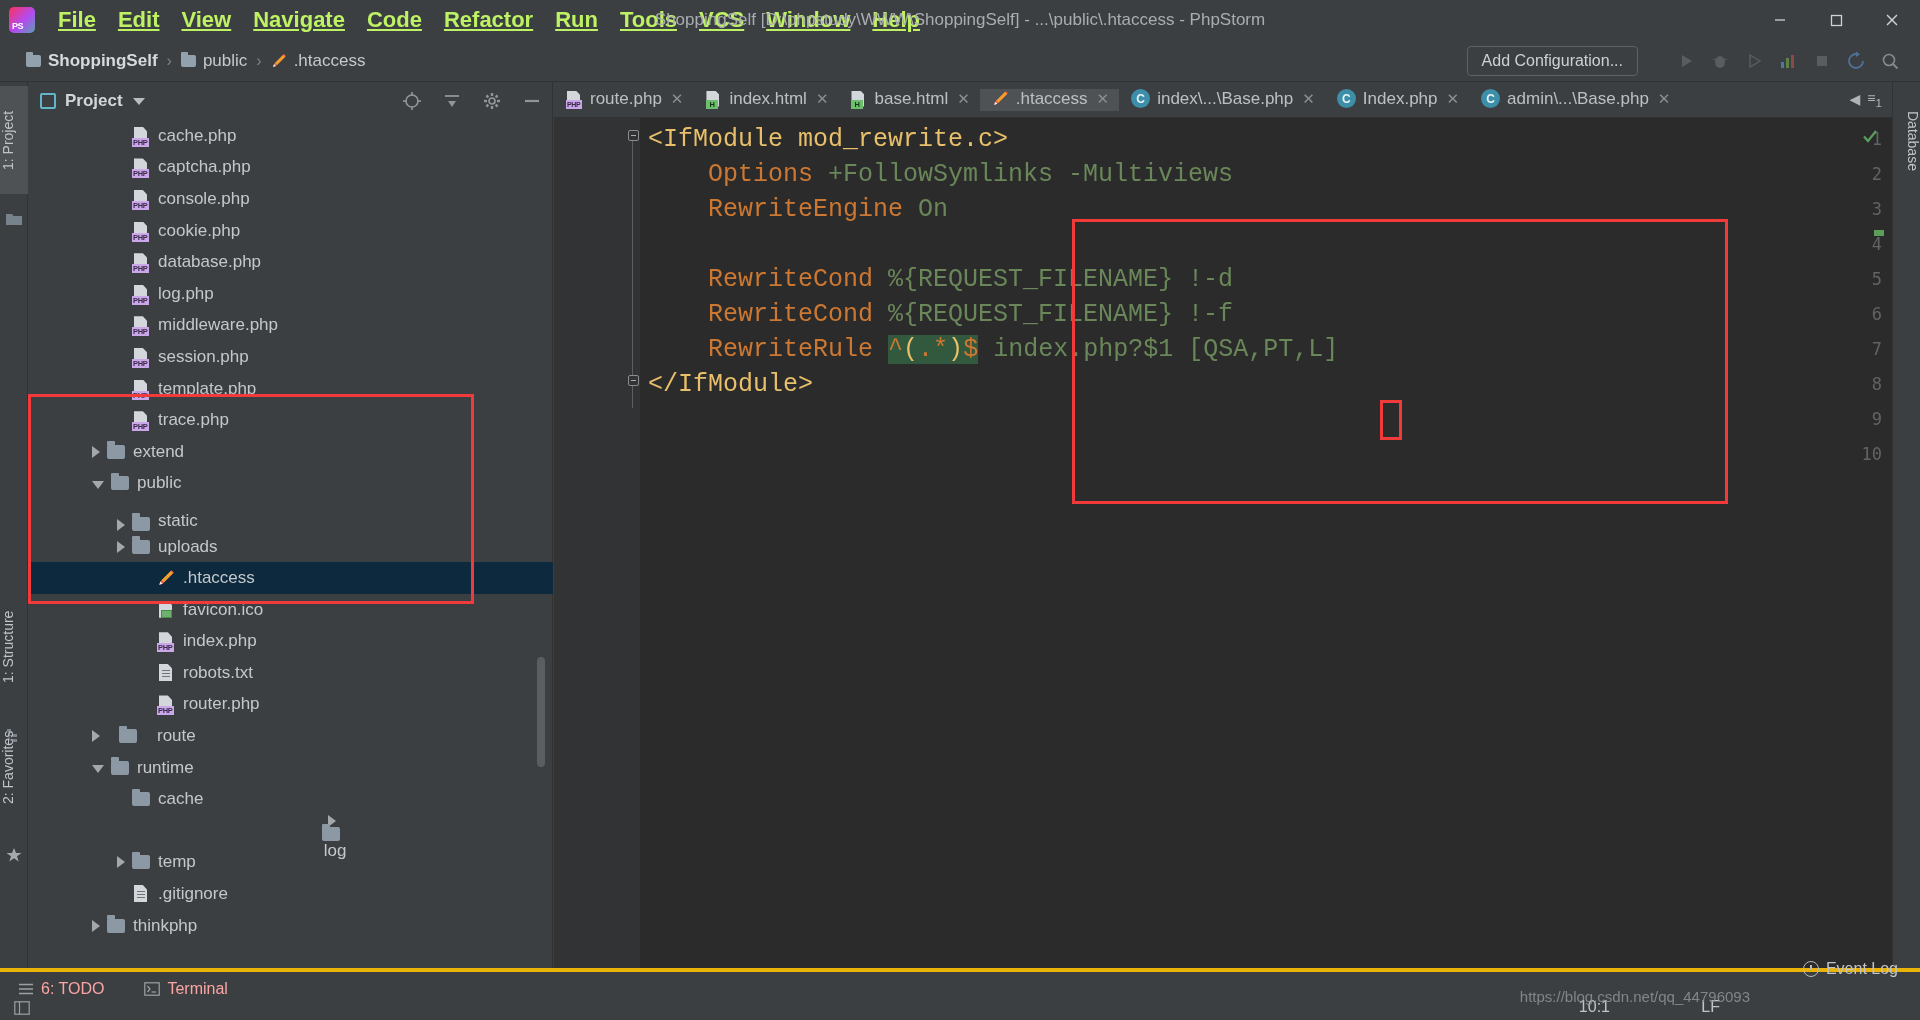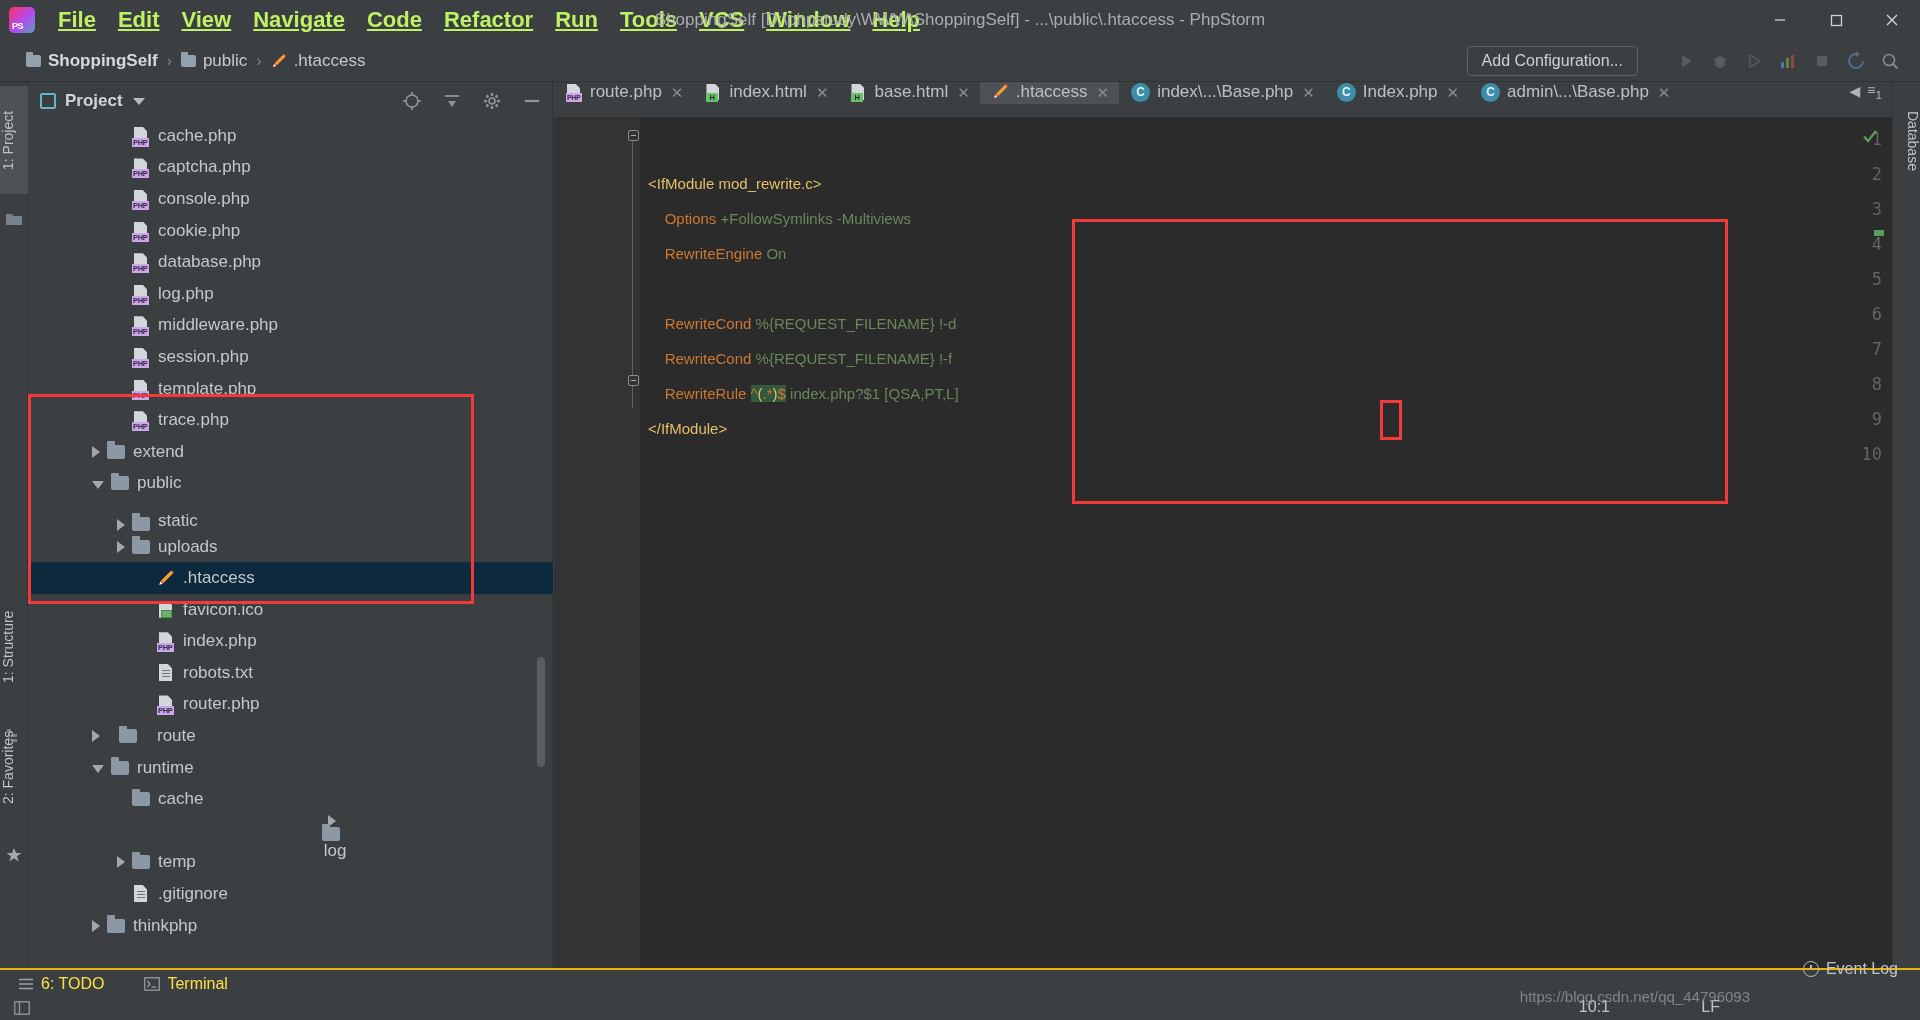--- a/index.html
+++ b/index.html
@@ -191,21 +191,21 @@
     width: 18px; height: 18px; margin-right: 8px; flex: 0 0 auto; position: relative;
   }
   .scrollbar-v {
     position: absolute; right: 7px; top: 575px; width: 8px; height: 110px;
     background: #5a5e61; border-radius: 4px;
   }
 
   
   .tabsbar {
     position: absolute; left: 554px; top: 82px; width: 1338px; height: 36px;
-    background: #3c3f41; display: flex; align-items: flex-start;
+    background: #3c3f41; display: flex; align-items: center;
     border-bottom: 1px solid #323232;
   }
   .tab {
     display: flex; align-items: center; padding: 0 10px 0 12px;
     font-size: 17px; color: #bcc0c4; white-space: nowrap; position: relative;
     cursor: default; border-bottom: 2px solid transparent;
   }
   .tab.active { background: #4e5254; }
   .tab .tclose {
     margin-left: 9px; color: #8b8f93; font-size: 15px; line-height: 1;
@@ -266,22 +266,22 @@
     background: #aaadaf;
   }
   .foldline {
     position: absolute; left: 78px; width: 1px; background: #5d6063;
   }
   .codearea {
     position: absolute; left: 86px; top: 0; width: 1252px; height: 850px;
   }
   .cline {
     position: absolute; left: 0; height: 35px; line-height: 35px;
-    font-family: Liberation Sans, sans-serif; font-size: 15px;
-    white-space: pre; letter-spacing: 0px; margin-top: 44px;
+    font-family: Liberation Mono, monospace; font-size: 25px;
+    white-space: pre; letter-spacing: 0px;
   }
   .k-tag   { color: #e8bf6a; }
   .k-dir   { color: #cc7832; }
   .k-val   { color: #6a8759; }
   .k-gray  { color: #a9b7c6; }
   .k-hl    { background: #32593d; }
   .k-paren { color: #e8bf6a; }
   .redbox1 {
     position: absolute; left: 518px; top: 101px; width: 656px; height: 285px;
     border: 3px solid #f33a3a; pointer-events: none; z-index: 30;
@@ -297,22 +297,22 @@
   .check-ok {
     position: absolute; right: 14px; top: 10px; width: 16px; height: 16px;
   }
   .err-stripe {
     position: absolute; right: 8px; top: 104px; width: 10px; height: 6px;
   }
 
   
   .bottombar {
     position: absolute; left: 0; top: 968px; width: 1920px; height: 30px;
-    background: #3c3f41; display: flex; align-items: center;
-    border-top: 2px solid #eab308; font-size: 16px; color: #fde047;
+    background: #3c3f41; display: flex; align-items: flex-end;
+    border-top: 4px solid #eab308; font-size: 16px; color: #fca5a5;
   }
   .bb-item { display: flex; align-items: center; gap: 7px; margin-left: 18px; }
   .bb-ic { width: 16px; height: 14px; opacity: .8; position: relative; }
   .statusbar {
     position: absolute; left: 0; top: 998px; width: 1920px; height: 22px;
     background: #3c3f41; display: flex; align-items: center;
     font-size: 15px; color: #b4b8bc;
   }
   .watermark {
     position: absolute; right: 170px; top: 988px;

